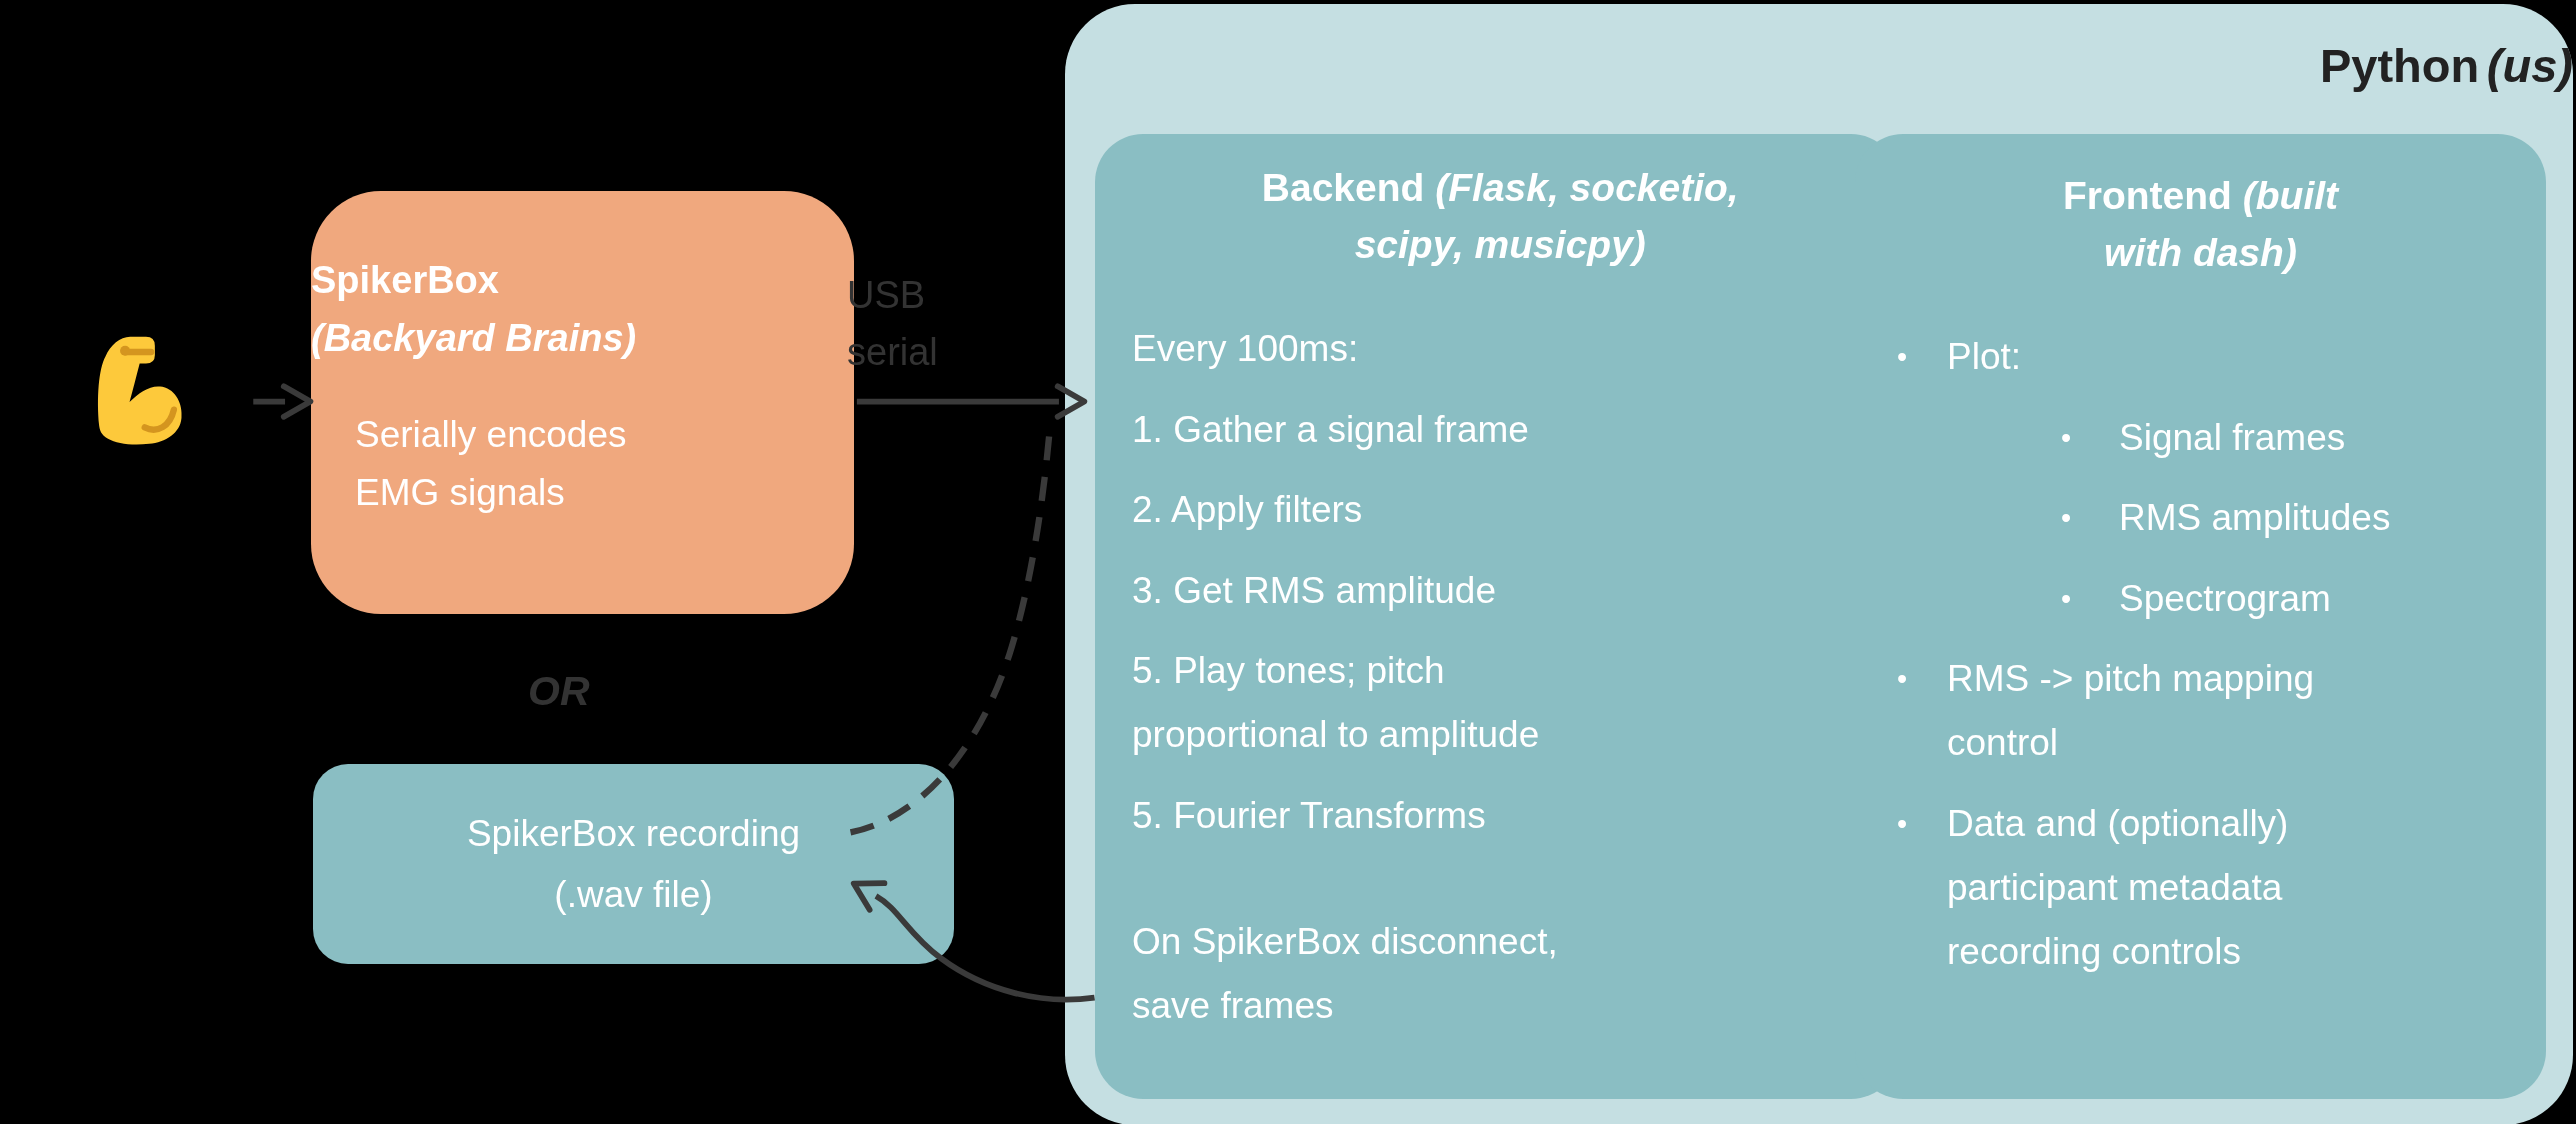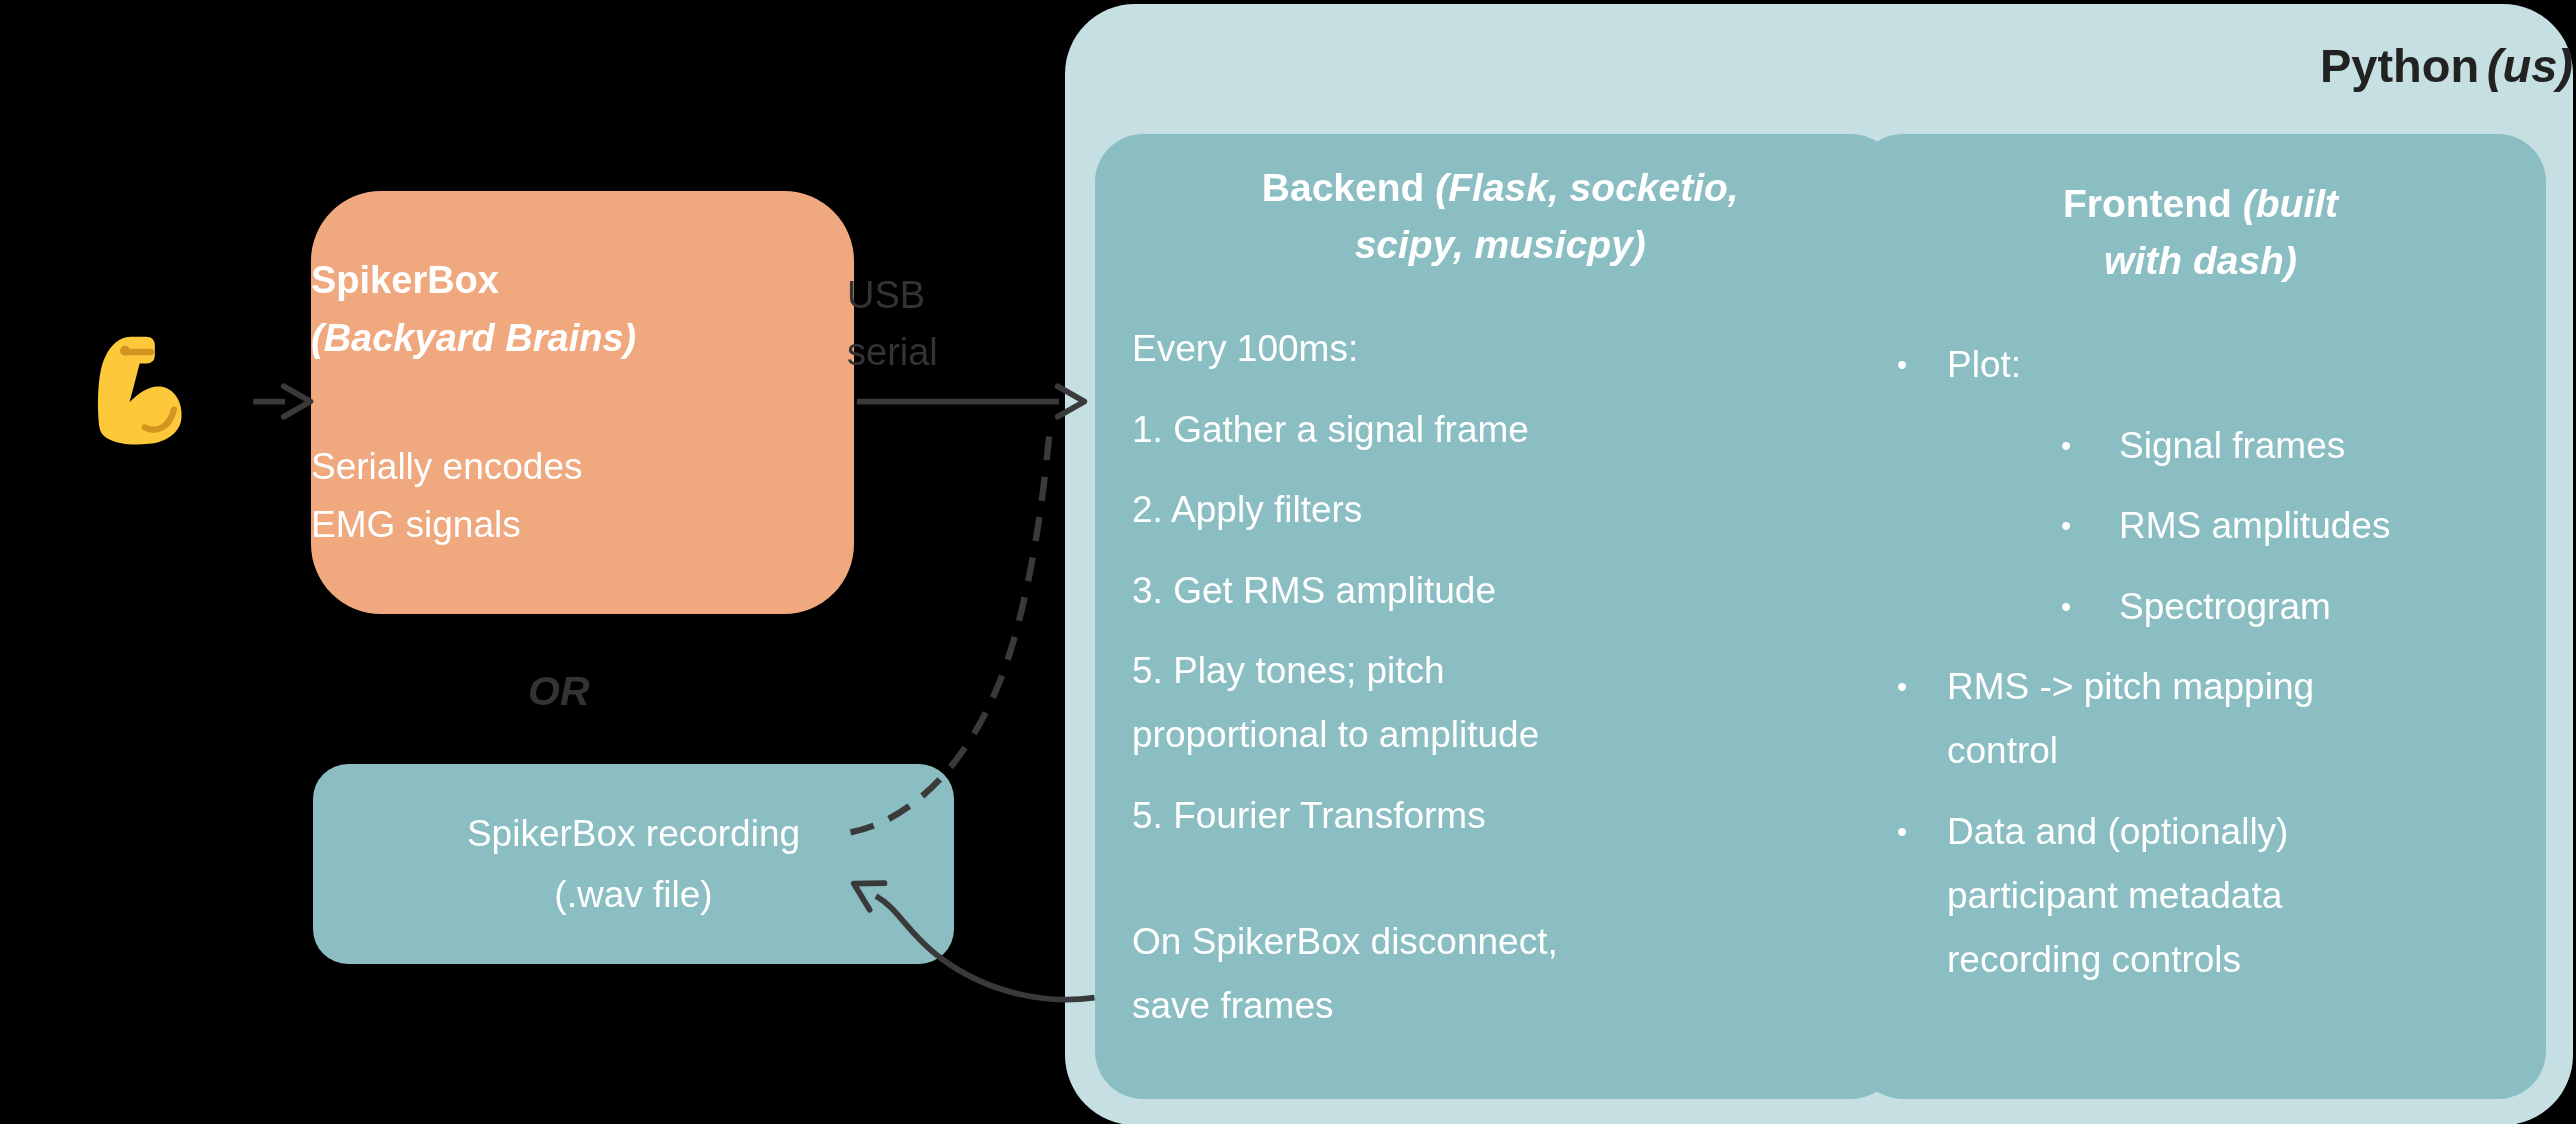--- a/index.html
+++ b/index.html
@@ -25,21 +25,21 @@
     text-align:right; font-size:47px; font-weight:bold; color:var(--ink);
     line-height:70px;
   }
   .python-title em{margin-left:7.6px;}
   
   .teal-box{
     position:absolute; top:130px; height:965px; background:var(--teal);
     border-radius:48px; box-sizing:border-box;
   }
   .backend-box{left:30px; width:804px; padding:0 30.5px 0 37px;}
-  .frontend-box{left:790px; width:691px; padding:16px 19px;}
+  .frontend-box{left:790px; width:691px; padding:8px 19px;}
   .box-hdr{
     margin-top:25.4px; font-size:39px; font-weight:bold; line-height:57px;
     text-align:center;
   }
   .box-hdr .hline{display:block;}
   .list{margin-top:44px; line-height:64px;}
   .list p{margin:0 0 16.5px 0;}
   .list .ln{display:block;}
   .backend-footer{margin:62px 0 0 0; line-height:64px;}
   .backend-footer .ln{display:block;}
@@ -50,21 +50,21 @@
   .row.l1{padding-left:23px;}  .row.l1 .dot{width:50px;}
   .row.l2{padding-left:187px;} .row.l2 .dot{width:58px;}
   .row .txt .ln{display:block;}
   
   .spikerbox-box{
     position:absolute; left:311px; top:191px; width:543px; height:423px;
     background:var(--orange); border-radius:70px; box-sizing:border-box;
     text-align:left; padding-top:60px; line-height:58px;
   }
   .spikerbox-box .t{font-weight:bold; font-size:38px; display:block;}
-  .spikerbox-box .body{margin-top:71px;}
+  .spikerbox-box .body{margin-top:39px;padding-left:44px;}
   .spikerbox-box .body .ln{display:block;}
   
   .recording-box{
     position:absolute; left:313px; top:764px; width:641px; height:200px;
     background:var(--teal); border-radius:35px; box-sizing:border-box;
     text-align:center; padding-top:39px; line-height:61px;
   }
   .recording-box .ln{display:block;}
   
   .usb-label{

